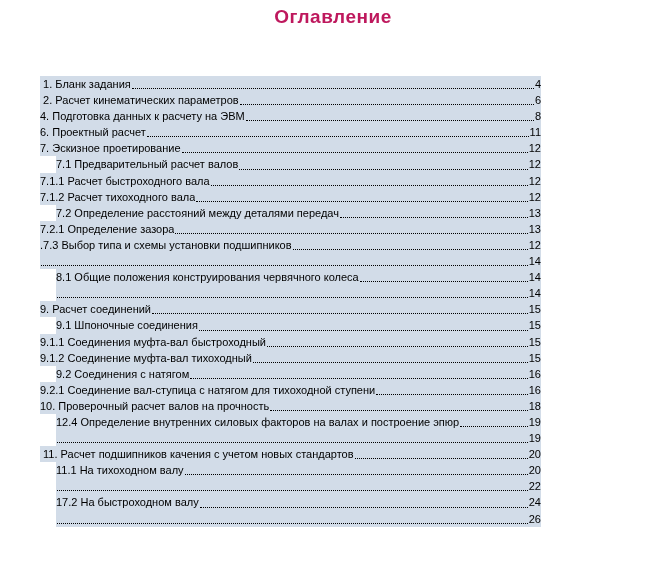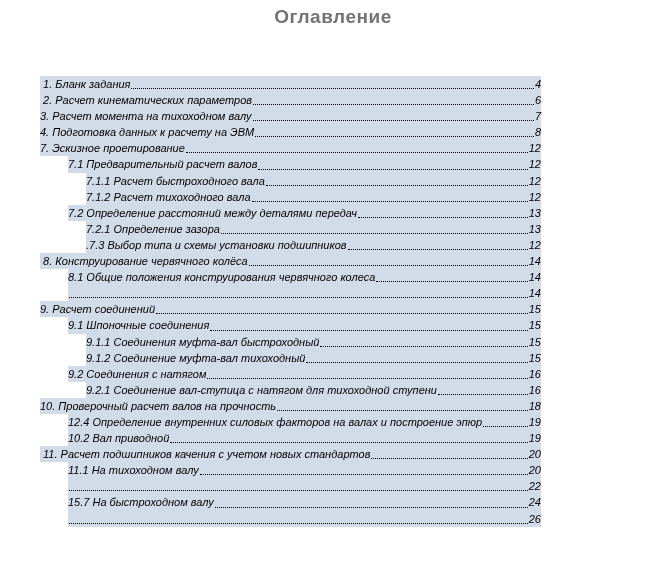--- a/index.html
+++ b/index.html
@@ -16,39 +16,38 @@
     background: #ffffff;
     overflow: hidden;
   }
   .title {
     margin: 0;
     padding-top: 6px;
     text-align: center;
     font-size: 19px;
     font-weight: bold;
     letter-spacing: 0.5px;
-    color: #737373;
+    color: #be185d;
   }
   .toc {
     position: absolute;
     top: 76px;
     left: 40px;
     right: 125px;
   }
   .row {
     display: flex;
     height: 16.1px;
     font-size: 11px;
     white-space: nowrap;
     background: var(--hl, #d2dce8);
-    font-style: italic;
   }
   .row.level0 { margin-left: 0; }
-  .row.level1 { margin-left: 28px; }
-  .row.level2 { margin-left: 46px; }
+  .row.level1 { margin-left: 16px; }
+  .row.level2 { }
   .label {
     white-space: pre;
     line-height: 16.1px;
     overflow: hidden;
   }
   .leader {
     flex: 1;
     min-width: 6px;
     align-self: flex-end;
     margin: 0 1px 3px 1px;
@@ -68,30 +67,30 @@
         <span class="label"> 1. Бланк задания</span>
         <span class="leader"></span>
         <span class="pageno">4</span>
       </div>
       <div class="row level0">
         <span class="label"> 2. Расчет кинематических параметров</span>
         <span class="leader"></span>
         <span class="pageno">6</span>
       </div>
       <div class="row level0">
-        <span class="label">3. Расчет момента на тихоходном валу</span>
-        <span class="leader"></span>
-        <span class="pageno">7</span>
-      </div>
-      <div class="row level0">
         <span class="label">4. Подготовка данных к расчету на ЭВМ</span>
         <span class="leader"></span>
         <span class="pageno">8</span>
       </div>
       <div class="row level0">
+        <span class="label">6. Проектный расчет</span>
+        <span class="leader"></span>
+        <span class="pageno">11</span>
+      </div>
+      <div class="row level0">
         <span class="label">7. Эскизное проетирование</span>
         <span class="leader"></span>
         <span class="pageno">12</span>
       </div>
       <div class="row level1">
         <span class="label">7.1 Предварительный расчет валов</span>
         <span class="leader"></span>
         <span class="pageno">12</span>
       </div>
       <div class="row level2">
@@ -113,21 +112,20 @@
         <span class="label">7.2.1 Определение зазора</span>
         <span class="leader"></span>
         <span class="pageno">13</span>
       </div>
       <div class="row level2">
         <span class="label">.7.3 Выбор типа и схемы установки подшипников</span>
         <span class="leader"></span>
         <span class="pageno">12</span>
       </div>
       <div class="row level0">
-        <span class="label"> 8. Конструирование червячного колёса</span>
         <span class="leader"></span>
         <span class="pageno">14</span>
       </div>
       <div class="row level1">
         <span class="label">8.1 Общие положения конструирования червячного колеса</span>
         <span class="leader"></span>
         <span class="pageno">14</span>
       </div>
       <div class="row level1">
         <span class="leader"></span>
@@ -167,40 +165,39 @@
         <span class="label">10. Проверочный расчет валов на прочность</span>
         <span class="leader"></span>
         <span class="pageno">18</span>
       </div>
       <div class="row level1">
         <span class="label">12.4 Определение внутренних силовых факторов на валах и построение эпюр</span>
         <span class="leader"></span>
         <span class="pageno">19</span>
       </div>
       <div class="row level1">
-        <span class="label">10.2 Вал приводной</span>
         <span class="leader"></span>
         <span class="pageno">19</span>
       </div>
       <div class="row level0">
         <span class="label"> 11. Расчет подшипников качения с учетом новых стандартов</span>
         <span class="leader"></span>
         <span class="pageno">20</span>
       </div>
       <div class="row level1">
         <span class="label">11.1 На тихоходном валу</span>
         <span class="leader"></span>
         <span class="pageno">20</span>
       </div>
       <div class="row level1">
         <span class="leader"></span>
         <span class="pageno">22</span>
       </div>
       <div class="row level1">
-        <span class="label">15.7 На быстроходном валу</span>
+        <span class="label">17.2 На быстроходном валу</span>
         <span class="leader"></span>
         <span class="pageno">24</span>
       </div>
       <div class="row level1">
         <span class="leader"></span>
         <span class="pageno">26</span>
       </div>
     </div>
 </div>
 

